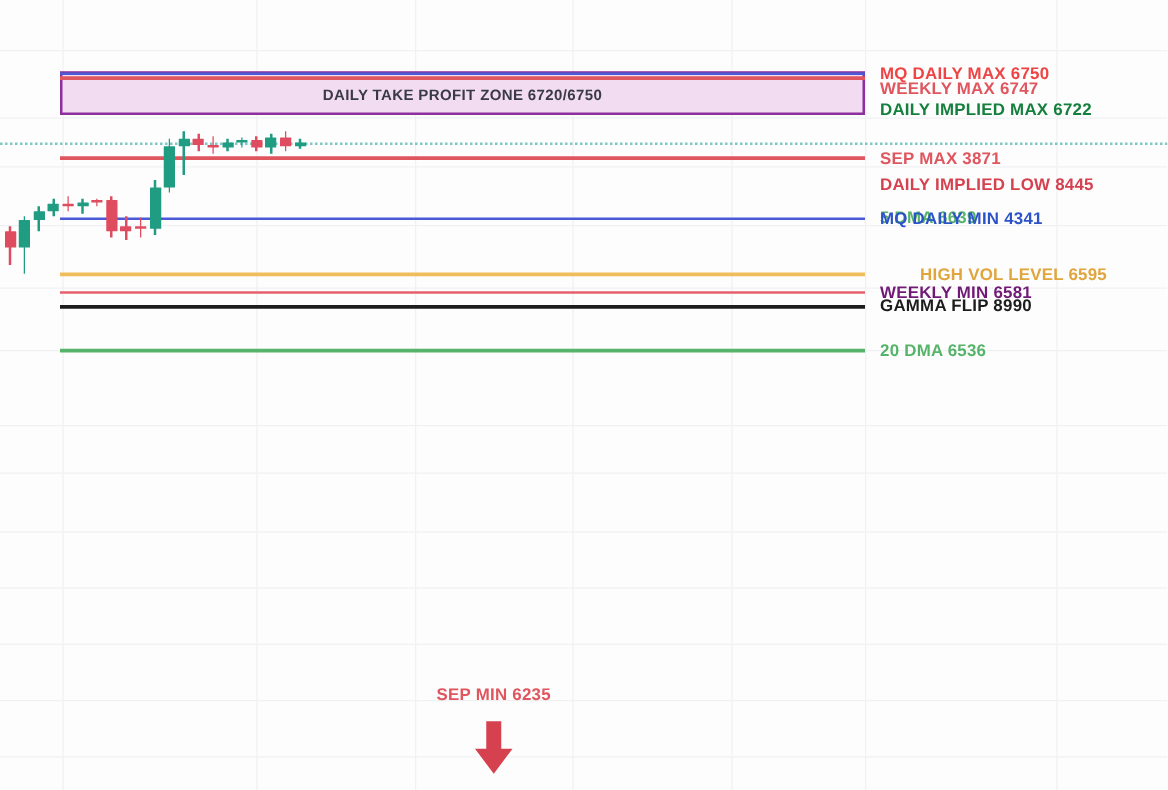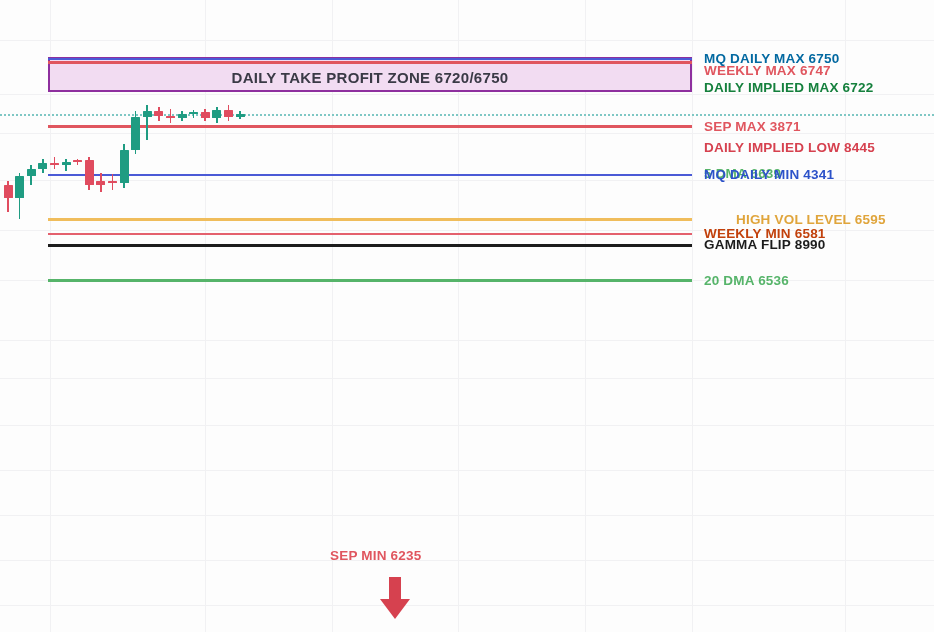--- a/index.html
+++ b/index.html
@@ -27,31 +27,31 @@
   
   .zone{
     position:absolute;left:48px;width:644px;
     background:#f2dcf2;
     border:2px solid #8e2f9e;
     box-sizing:border-box;
   }
   .zone .ztext{
     position:absolute;left:0;right:0;
     text-align:center;
-    font-size:15px;font-weight:bold;color:#3a3a46;
+    font-size:12px;font-weight:bold;color:#3a3a46;
     letter-spacing:.3px;
   }
 
   
   .cdl{position:absolute;}
   .wick{position:absolute;width:1.6px;}
   .body{position:absolute;border-radius:.5px;}
 
   
-  #sepmin{position:absolute;left:330px;top:548px;width:130px;}
+  #sepmin{position:absolute;left:330px;top:548px;width:130px;text-align:center;}
   #sepmin .t{font-size:13.5px;font-weight:bold;color:#e0565f;letter-spacing:.2px;}
   #sepmin .arrow{margin:12px auto 0;width:34px;}
 </style>
 </head>
 <body>
 
 <div id="root">
 
   <div id="vgrids">
       <div class="vgrid" style="left: 50px;"></div>
@@ -78,34 +78,34 @@
       <div class="hgrid" style="top: 560px;"></div>
       <div class="hgrid" style="top: 605px;"></div>
     </div>
 
   <div id="plot">
       <div class="zone" style="top: 57.2881px; height: 35.1525px; background: rgb(242, 220, 242); border-color: rgb(142, 47, 158);">
         <div class="ztext" style="top: 9.57627px;">DAILY TAKE PROFIT ZONE 6720/6750</div>
       </div>
       <div style="position: absolute; left: 0px; width: 934px; top: 114.153px; height: 0px; border-top: 2px dotted rgb(127, 199, 196);"></div>
       <div style="position: absolute; left: 48px; width: 644px; top: 58.2559px; height: 2.2px; background: rgb(74, 90, 214);"></div>
-      <div class="lbl" style="top: 52.3559px; color: #0369a1;">MQ DAILY MAX 6750</div>
+      <div class="lbl" style="top: 52.3559px; color: #ef4444;">MQ DAILY MAX 6750</div>
       <div style="position: absolute; left: 48px; width: 644px; top: 61.3576px; height: 2.2px; background: rgb(224, 86, 95);"></div>
       <div class="lbl" style="top: 64px; color: rgb(224, 86, 95);">WEEKLY MAX 6747</div>
       <div class="lbl" style="top: 81.3051px; color: #15803d;">DAILY IMPLIED MAX 6722</div>
       <div style="position: absolute; left: 48px; width: 644px; top: 125.459px; height: 2.2px; background: rgb(224, 86, 95);"></div>
       <div class="lbl" style="top: 119.559px; color: rgb(224, 86, 95);">SEP MAX 3871</div>
       <div class="lbl" style="top: 141.271px; color: rgb(214, 65, 79);">DAILY IMPLIED LOW 8445</div>
       <div class="lbl" style="top: 167.119px; color: rgb(86, 180, 106);">5 DMA 6639</div>
       <div style="position: absolute; left: 48px; width: 644px; top: 174.053px; height: 2.2px; background: rgb(74, 90, 214);"></div>
       <div class="lbl" style="top: 168.153px; color: rgb(44, 82, 201);">MQ DAILY MIN 4341</div>
       <div style="position: absolute; left: 48px; width: 644px; top: 218.41px; height: 2.4px; background: rgb(240, 189, 92);"></div>
       <div class="lbl" style="top: 212.61px; color: rgb(224, 165, 60); margin-left: 32px;">HIGH VOL LEVEL 6595</div>
       <div style="position: absolute; left: 48px; width: 644px; top: 232.985px; height: 2.2px; background: rgb(228, 96, 109);"></div>
-      <div class="lbl" style="top: 227.085px; color: #c2410c;">WEEKLY MIN 6581</div>
+      <div class="lbl" style="top: 227.085px; color: #701a75;">WEEKLY MIN 6581</div>
       <div style="position: absolute; left: 48px; width: 644px; top: 244.158px; height: 2.6px; background: rgb(28, 28, 28);"></div>
       <div class="lbl" style="top: 238.458px; color: rgb(28, 28, 28);">GAMMA FLIP 8990</div>
       <div style="position: absolute; left: 48px; width: 644px; top: 279.41px; height: 2.4px; background: rgb(86, 180, 106);"></div>
       <div class="lbl" style="top: 273.61px; color: rgb(86, 180, 106);">20 DMA 6536</div>
       <div class="cdl" style="left: 0px; top: 0px;">
         <div class="wick" style="left: 7.2px; top: 181.356px; height: 31.0169px; background: rgb(224, 76, 95);"></div>
         <div class="body" style="left: 3.5px; top: 185.492px; width: 9px; height: 12.4068px; background: rgb(224, 76, 95);"></div>
       </div>
       <div class="cdl" style="left: 0px; top: 0px;">
         <div class="wick" style="left: 18.8px; top: 173.085px; height: 45.4915px; background: rgb(31, 156, 130);"></div>

